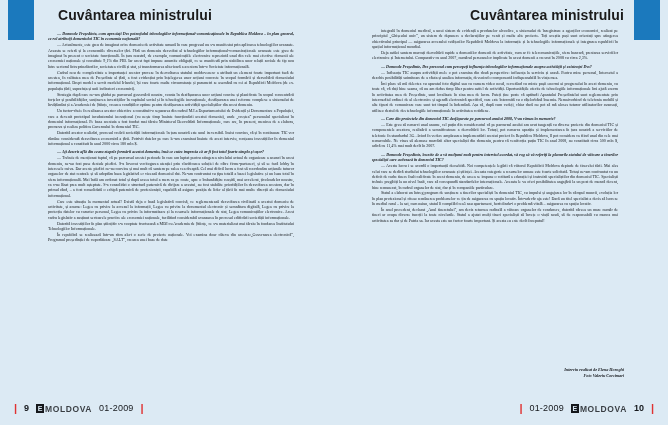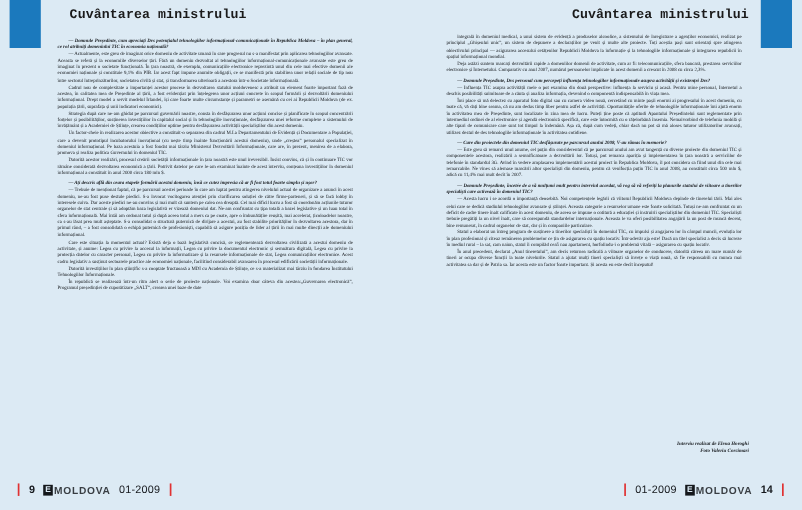--- a/index.html
+++ b/index.html
@@ -31,22 +31,22 @@
     width: 26px;
     height: 40px;
     background: #1b79bd;
   }
   .page-left .accent-block { left: 8px; }
   .page-right .accent-block { right: 8px; }
 
   .running-head {
     position: absolute;
     top: 7px;
-    font-family: Liberation Mono, monospace;
-    font-size: 11px;
+    font-family: Liberation Sans, sans-serif;
+    font-size: 14px;
     font-weight: bold;
     color: #1a1a1a;
     letter-spacing: 0.1px;
     white-space: nowrap;
   }
   .page-left .running-head { left: 58px; }
   .page-right .running-head { right: 44px; }
 
   .column {
     position: absolute;
@@ -201,18 +201,18 @@
       <div>Interviu realizat de Elena Horoghi</div>
       <div>Foto Valeriu Corcimari</div>
     </div>
     <div class="footer">
       <span class="rule">|</span>
       <span class="issue">01-2009</span>
       <span class="masthead">
         <span class="mark">E</span>
         <span class="word">MOLDOVA</span>
       </span>
-      <span class="pagenum">14</span>
+      <span class="pagenum">10</span>
       <span class="rule">|</span>
     </div>
   </div>
 
 </div>
 
 </body></html>

